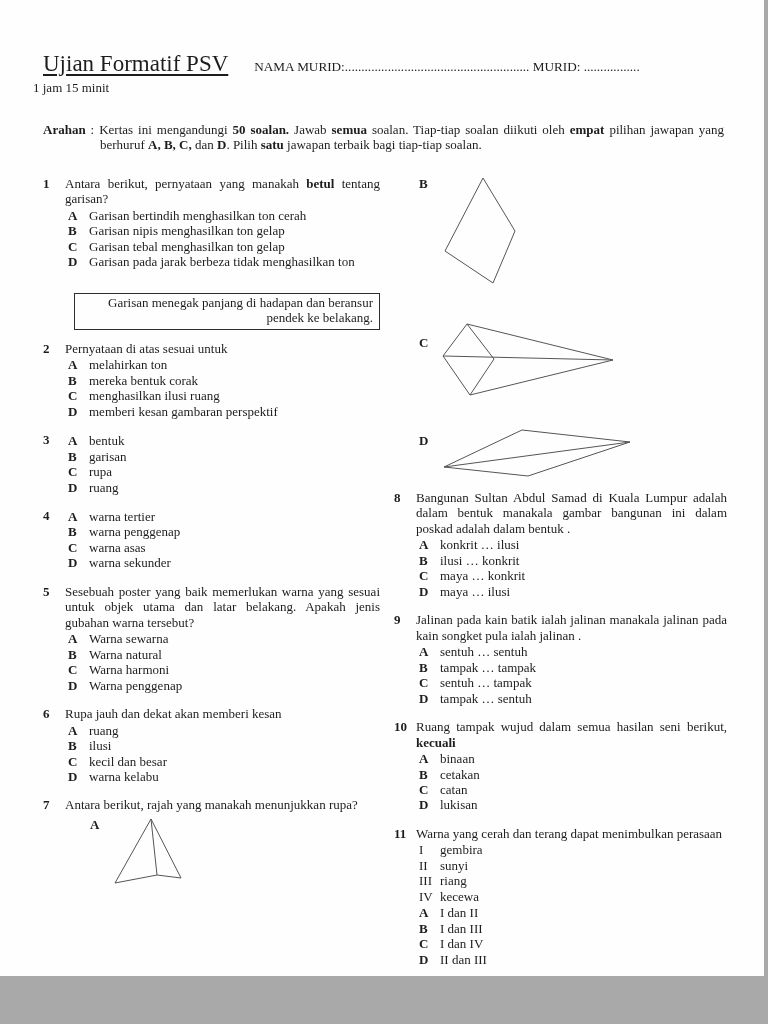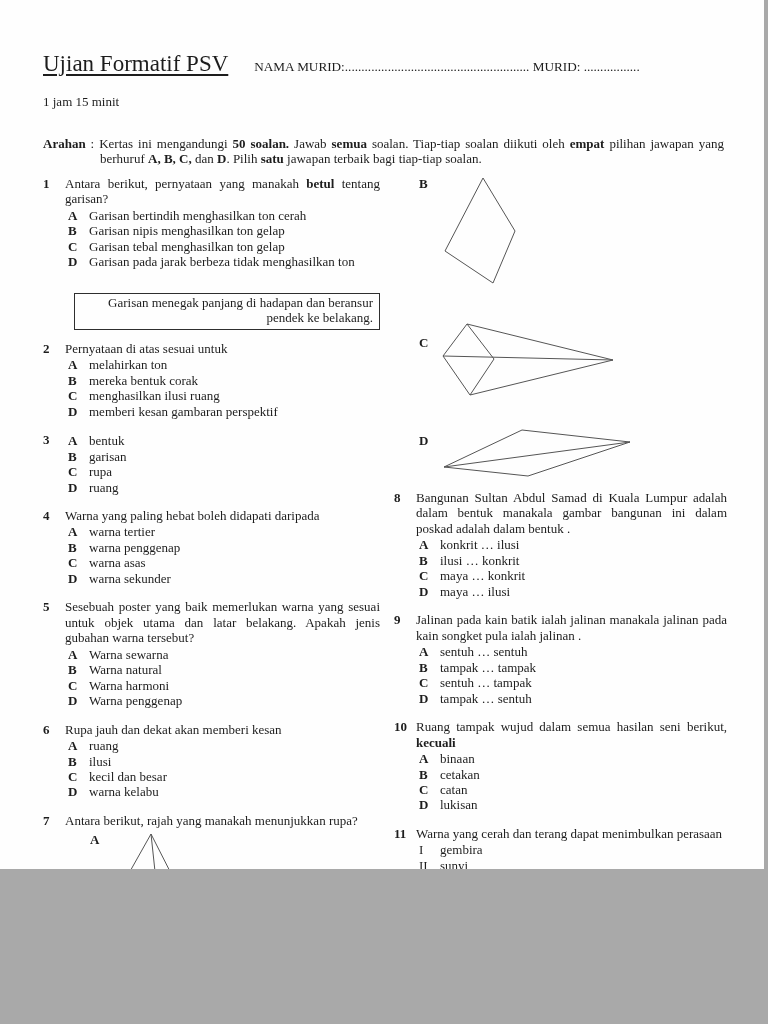--- a/index.html
+++ b/index.html
@@ -1,23 +1,23 @@
 <!DOCTYPE html>
 <html><head>
 <meta charset="utf-8">
 <style>
   * { margin:0; padding:0; box-sizing:border-box; }
   html,body { width:768px; height:1024px; overflow:hidden; }
   body { background:#a9a9a9; font-family:"Liberation Serif","DejaVu Serif",serif; }
-  .page { position:relative; width:764px; height:869px; background:#fefefe; color:#1d1d1d;
+  .page { position:relative; width:764px; height:976px; background:#fefefe; color:#1d1d1d;
           font-size:13px; line-height:1.19; overflow:hidden; }
   .header { display:flex; align-items:baseline; padding:50px 40px 0 43px; }
   .title { font-size:23px; text-decoration:underline; text-underline-offset:3px; white-space:nowrap; }
   .fields { margin-left:26px; font-size:13.2px; white-space:nowrap; }
-  .duration { padding-left:43px; margin-top:17px; }
+  .duration { padding-left:33px; margin-top:3px; }
   .instructions { margin:26px 40px 0 43px; text-align:justify; padding-left:57px; text-indent:-57px; }
   .col { position:absolute; top:176px; }
   .col-left  { left:43px;  width:337px; }
   .col-right { left:394px; width:333px; }
   .q { display:flex; margin-bottom:13px; }
   .qnum { flex:0 0 22px; font-weight:bold; }
   .qbody { flex:1; min-width:0; }
   .qtext { text-align:justify; }
   b { font-weight:bold; }
   .opts { margin-top:1px; }
@@ -134,21 +134,20 @@
               <span class="ol">D</span>
               <span class="ot">ruang</span>
             </div>
           </div>
       </div>
     </div>
 
     <div class="q">
       <div class="qnum">4</div>
       <div class="qbody">
-        <div class="qtext">Warna yang paling hebat boleh didapati daripada</div>
         <div class="opts">
 
             <div class="opt">
               <span class="ol">A</span>
               <span class="ot">warna tertier</span>
             </div>
 
             <div class="opt">
               <span class="ol">B</span>
               <span class="ot">warna penggenap</span>

